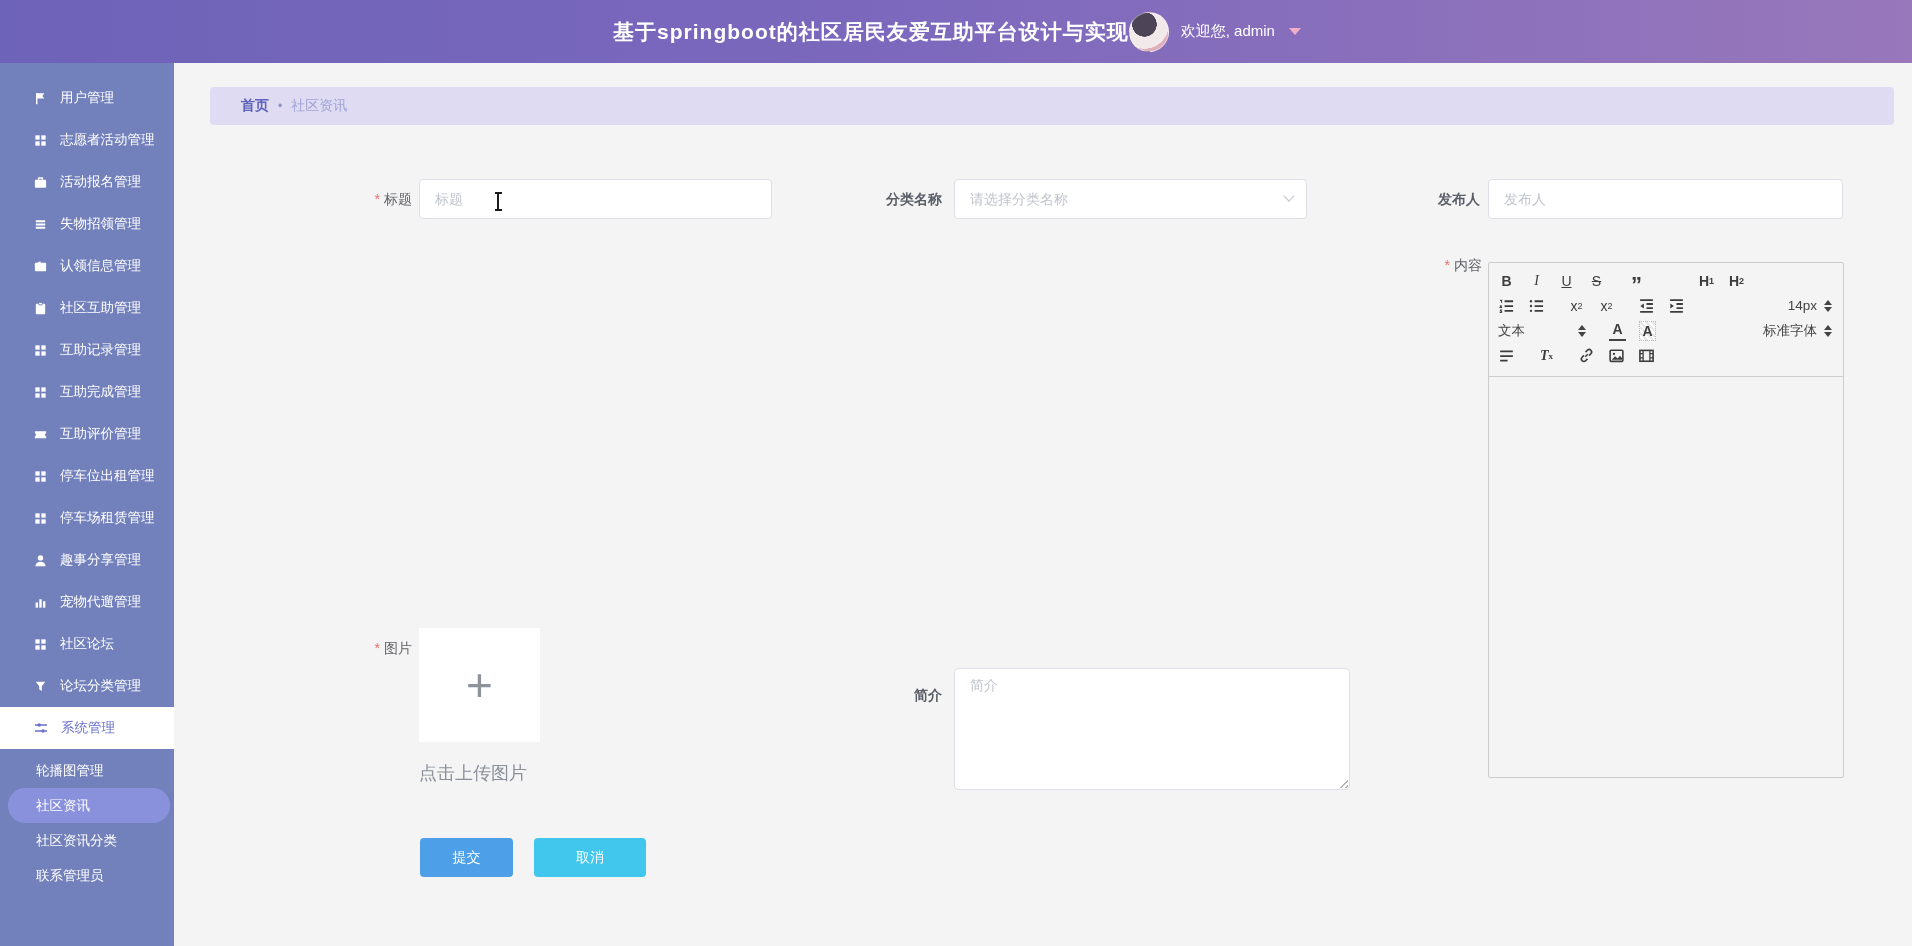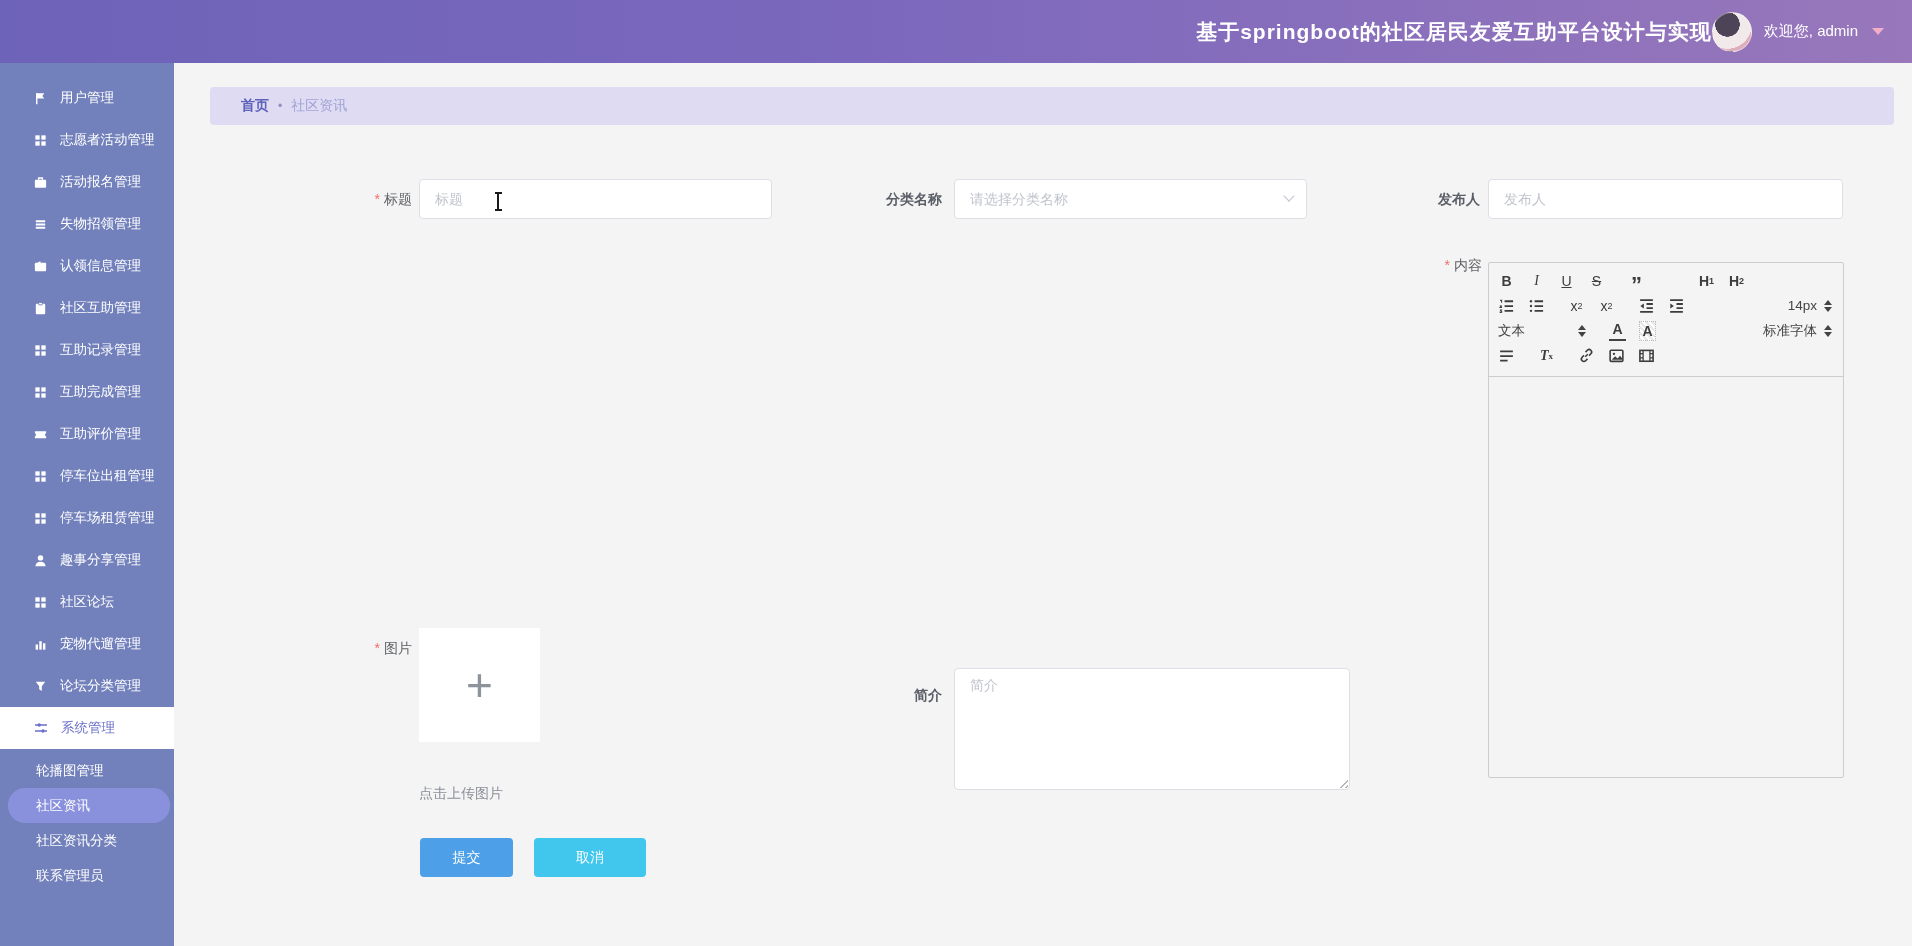--- a/index.html
+++ b/index.html
@@ -2,21 +2,21 @@
 <html><head>
 <meta charset="utf-8">
 <style>
   * { margin:0; padding:0; box-sizing:border-box; }
   html,body { width:1912px; height:946px; overflow:hidden;
     font-family:"Liberation Sans","DejaVu Sans",sans-serif; background:#f4f4f5; }
 
   
   .header { position:absolute; left:0; top:0; width:1912px; height:63px;
     background:linear-gradient(90deg,#6d63b8 0%,#7b68bd 45%,#9877bb 100%);
-    display:flex; align-items:center; justify-content:flex-end; }
+    display:flex; align-items:center; justify-content:center; }
   .header-title { color:#fff; font-size:21px; font-weight:bold; margin-left:30px; letter-spacing:1px; }
   .header-user { display:flex; align-items:center; margin-right:28px; gap:12px; }
   .avatar { width:40px; height:40px; border-radius:50%;
     background:radial-gradient(circle at 38% 30%,#4e4458 0 34%,#f2e9ea 35% 68%,#dfaebc 69%);
     border:1px solid rgba(255,255,255,.4); }
   .welcome { color:#fff; font-size:15px; }
   .user-caret { width:0; height:0; border-left:6px solid transparent; border-right:6px solid transparent;
     border-top:7px solid #f2aec8; margin-left:2px; }
 
   
@@ -85,21 +85,21 @@
   .updown b { border-bottom:5px solid #444; margin-bottom:2px; }
   .updown i { border-top:5px solid #444; }
   .ml-auto { margin-left:auto; margin-right:2px; }
   .gapL { margin-left:10px; }
   .ql-body { height:404px; }
 
   
   .upload-box { position:absolute; left:243px; top:565px; width:121px; height:114px; background:#fff;
     display:flex; align-items:center; justify-content:center; cursor:pointer; }
   .plus { font-size:46px; font-weight:200; color:#8c939d; line-height:40px; }
-  .upload-hint { position:absolute; left:243px; top:698px; font-size:14px; color:#8a8f99;margin-top:24px; }
+  .upload-hint { position:absolute; left:243px; top:698px; font-size:18px; color:#8a8f99; }
 
   
   .intro-area { position:absolute; left:778px; top:605px; width:396px; height:122px; background:#fff;
     border:1px solid #dcdfe6; border-radius:4px; font-size:14px; color:#606266; padding:8px 15px;
     resize:none; outline:none; font-family:"Liberation Sans","DejaVu Sans",sans-serif; }
   .resize-handle { position:absolute; left:1162px; top:715px; width:10px; height:10px;
     background:repeating-linear-gradient(135deg,transparent 0 2px,#b5b5b5 2px 3.2px);
     clip-path:polygon(100% 0,100% 100%,0 100%); cursor:nwse-resize; }
 
   
@@ -249,40 +249,40 @@
               <path d="M2.5 14c.5-3.2 2.6-4.7 5.5-4.7s5 1.5 5.5 4.7z"></path>
             </g>
           </svg>
         </span>
         <span>趣事分享管理</span>
       </div>
       <div class="side-item">
         <span style="display: inline-flex;">
           <svg width="15" height="15" viewBox="0 0 16 16" fill="none" stroke="currentColor" stroke-width="1.5">
             <g fill="currentColor" stroke="none">
-              <rect x="2.5" y="2.5" width="4.6" height="4.6"></rect>
-              <rect x="8.9" y="2.5" width="4.6" height="4.6"></rect>
-              <rect x="2.5" y="8.9" width="4.6" height="4.6"></rect>
-              <rect x="8.9" y="8.9" width="4.6" height="4.6"></rect>
-            </g>
-          </svg>
-        </span>
-        <span>社区论坛</span>
-      </div>
-      <div class="side-item">
-        <span style="display: inline-flex;">
-          <svg width="15" height="15" viewBox="0 0 16 16" fill="none" stroke="currentColor" stroke-width="1.5">
-            <g fill="currentColor" stroke="none">
               <rect x="2.8" y="8" width="2.6" height="5.5"></rect>
               <rect x="6.7" y="4.5" width="2.6" height="9"></rect>
               <rect x="10.6" y="6.7" width="2.6" height="6.8"></rect>
             </g>
           </svg>
         </span>
         <span>宠物代遛管理</span>
+      </div>
+      <div class="side-item">
+        <span style="display: inline-flex;">
+          <svg width="15" height="15" viewBox="0 0 16 16" fill="none" stroke="currentColor" stroke-width="1.5">
+            <g fill="currentColor" stroke="none">
+              <rect x="2.5" y="2.5" width="4.6" height="4.6"></rect>
+              <rect x="8.9" y="2.5" width="4.6" height="4.6"></rect>
+              <rect x="2.5" y="8.9" width="4.6" height="4.6"></rect>
+              <rect x="8.9" y="8.9" width="4.6" height="4.6"></rect>
+            </g>
+          </svg>
+        </span>
+        <span>社区论坛</span>
       </div>
       <div class="side-item">
         <span style="display: inline-flex;">
           <svg width="15" height="15" viewBox="0 0 16 16" fill="none" stroke="currentColor" stroke-width="1.5">
             <path d="M3 3h10l-3.6 4.8v5L6.6 11V7.8z" fill="currentColor" stroke="none"></path>
           </svg>
         </span>
         <span>论坛分类管理</span>
       </div>
       <div class="side-item active-parent">

